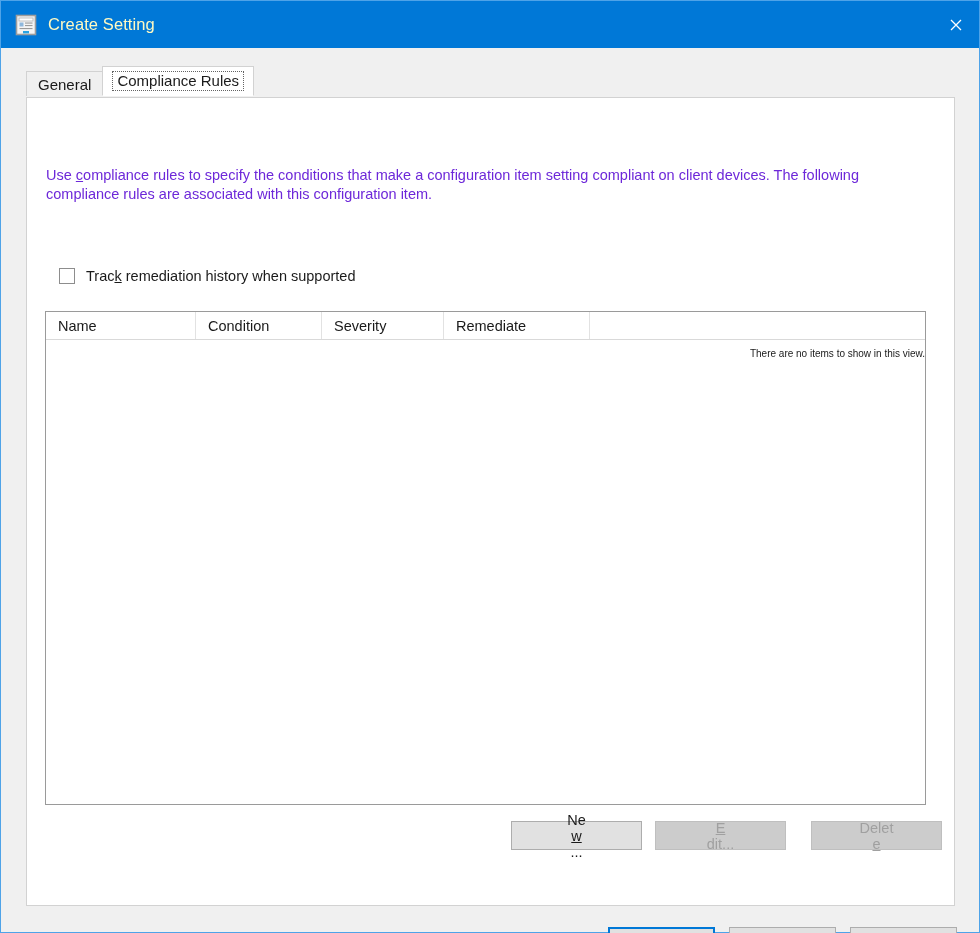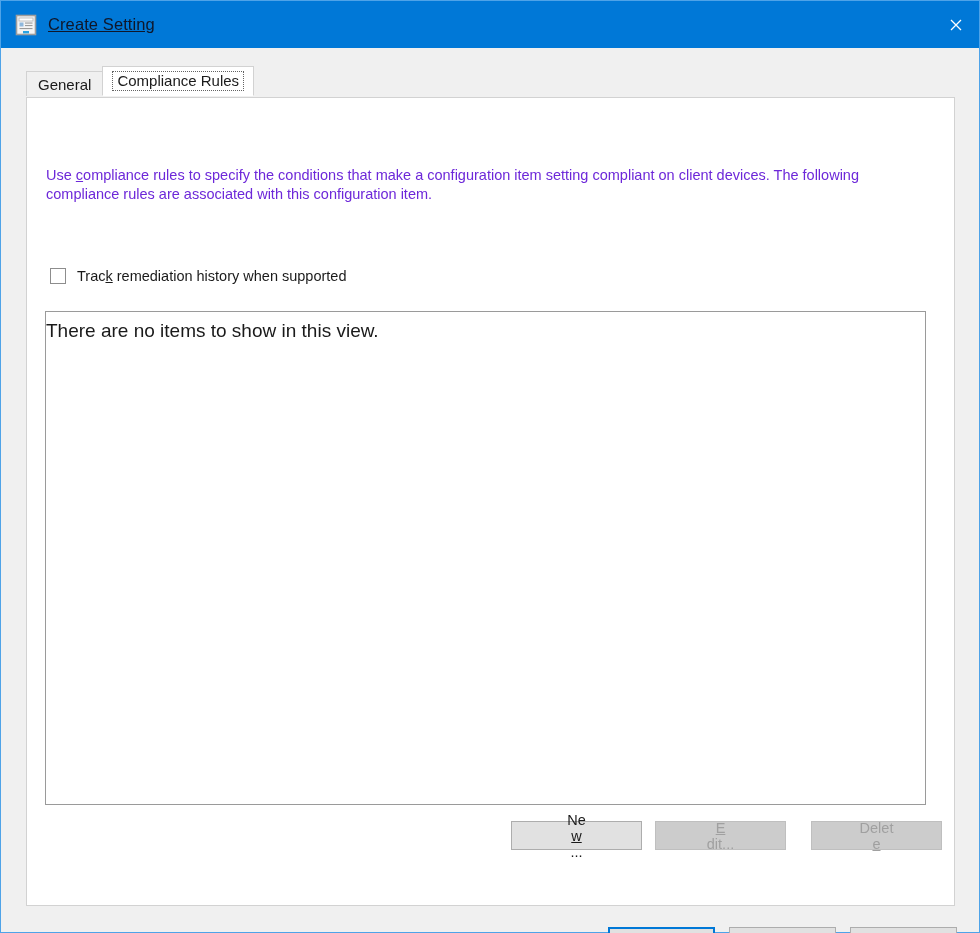--- a/index.html
+++ b/index.html
@@ -38,25 +38,24 @@
   }
   .title-icon {
     width: 22px;
     height: 22px;
     margin-left: 14px;
     margin-right: 11px;
     position: relative;
     flex: 0 0 auto;
   }
   .title-text {
-    color: #0f172a;
+    color: #fef9c3;
     font-size: 16.5px;
     letter-spacing: 0.1px;
     white-space: nowrap;
-    text-decoration: underline;
   }
   .close-btn {
     position: absolute;
     right: 0; top: 0;
     width: 46px;
     height: 47px;
     display: flex;
     align-items: center;
     justify-content: center;
   }
@@ -128,21 +127,21 @@
     width: 873px;
     font-size: 14.5px;
     color: #6d28d9;
     line-height: 19px;
   }
   .u { text-decoration: underline; }
 
   
   .checkrow {
     position: absolute;
-    left: 23px;
+    left: 32px;
     top: 170px;
     display: flex;
     align-items: center;
   }
   .checkbox {
     width: 16px;
     height: 16px;
     box-sizing: border-box;
     border: 1px solid #8d8d8d;
     background: #ffffff;
@@ -178,22 +177,22 @@
     box-sizing: border-box;
     display: flex;
     align-items: center;
     padding-left: 12px;
     font-size: 14.5px;
     color: #1a1a1a;
     border-right: 1px solid #e2e2e2;
     white-space: nowrap;
   }
   .lv-empty {
-    text-align: left;
-    font-size: 19px;
+    text-align: right;
+    font-size: 10px;
     color: #1a1a1a;
     margin-top: 8px;
   }
 
   
   .btnrow-rules {
     position: absolute;
     left: 484px;
     top: 723px;
     display: flex;
@@ -286,20 +285,27 @@
     <div class="tabpanel">
 
       <div class="desc"><span>Use </span><span class="u">c</span><span>ompliance rules to specify the conditions that make a configuration item setting compliant on client devices. The following compliance rules are associated with this configuration item.</span></div>
 
       <div class="checkrow">
         <div class="checkbox"></div>
         <div class="cb-label"><span>Trac</span><span class="u">k</span><span> remediation history when supported</span></div>
       </div>
 
       <div class="listview">
+        <div class="lv-header">
+          <div class="lv-col" style="width:150px">Name</div>
+          <div class="lv-col" style="width:126px">Condition</div>
+          <div class="lv-col" style="width:122px">Severity</div>
+          <div class="lv-col" style="width:146px">Remediate</div>
+          <div class="lv-col" style="width:335px;border-right:none"></div>
+        </div>
         <div class="lv-empty">There are no items to show in this view.</div>
       </div>
 
       <div class="btnrow-rules">
         <button class="btn">
             <span>Ne</span>
             <span class="u">w</span>
             <span>...</span>
           </button>
         <button class="btn disabled">

